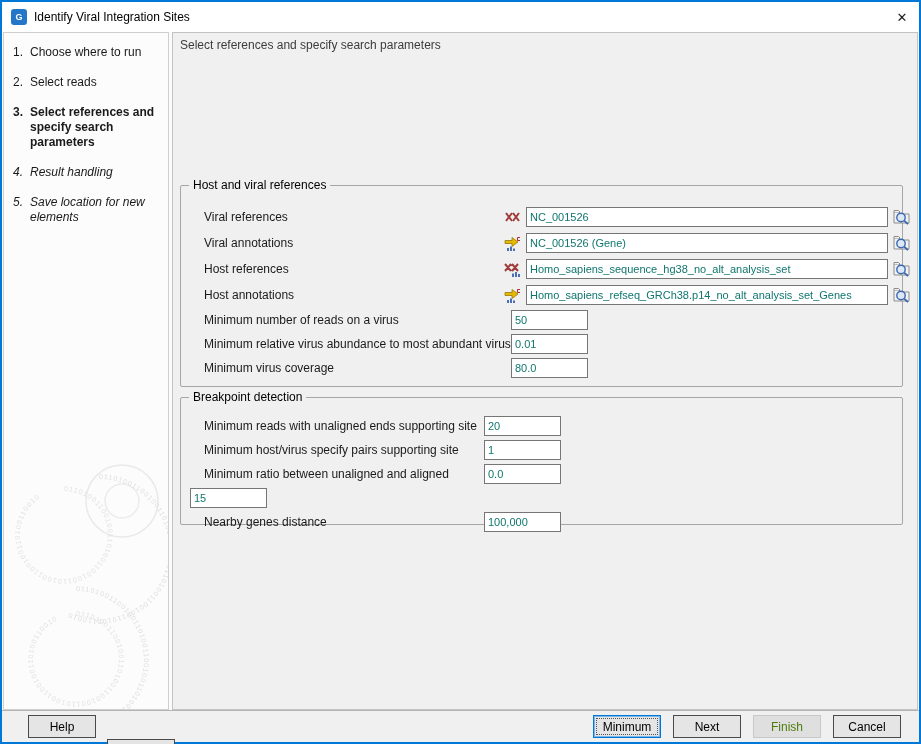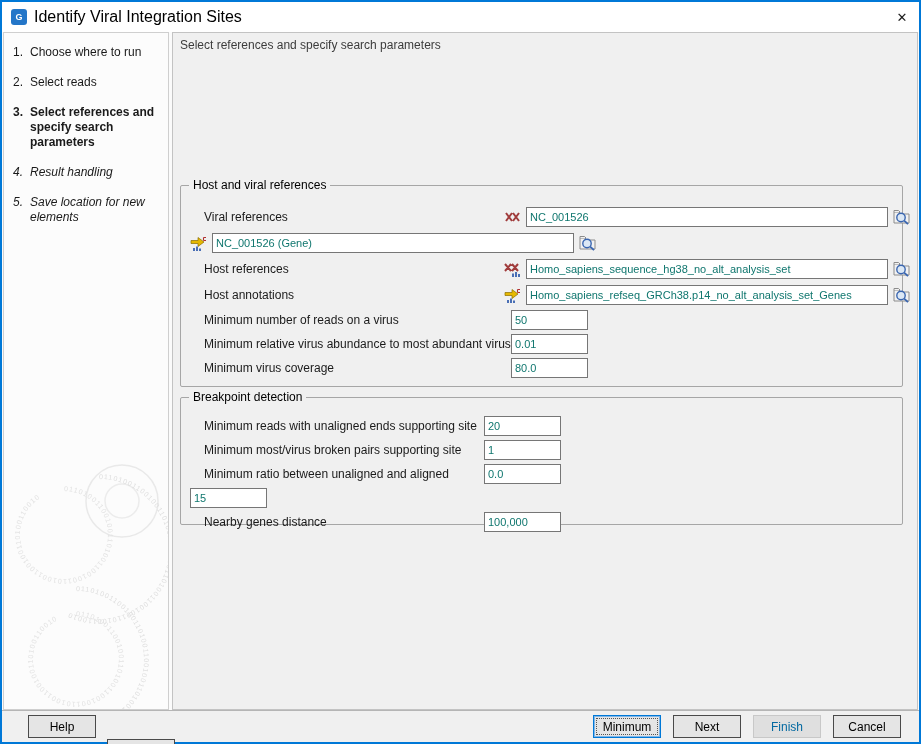--- a/index.html
+++ b/index.html
@@ -19,21 +19,21 @@
     height: 30px; background: #ffffff;
     display: flex; align-items: center;
     padding-left: 9px; flex: none;
   }
   .app-icon {
     width: 16px; height: 16px; background: #2476c8; border-radius: 3px;
     color: #fff; font-size: 9px; font-weight: bold;
     display: flex; align-items: center; justify-content: center;
     margin-right: 7px; flex: none;
   }
-  .title-text { font-size: 16px; color: #000; }
+  .title-text { font-size: 12px; color: #000; }
   .close-btn {
     margin-left: auto; width: 34px; height: 30px;
     display: flex; align-items: center; justify-content: center;
     font-size: 13px; color: #1a1a1a; cursor: pointer;
   }
 
   
   .content { flex: 1; display: flex; background: #fbfbfb; padding: 0 1px; gap: 3px; min-height: 0; }
   .sidebar {
     width: 166px; flex: none; background: #fcfcfc;
@@ -94,21 +94,21 @@
   .btn {
     position: absolute; top: 4px; height: 23px; width: 68px;
     background: #e5e5e5; border: 1px solid #4a4a4a;
     font-family: "Liberation Sans", sans-serif; font-size: 12px; color: #000;
     cursor: pointer;
   }
   .btn-help   { left: 26px; }
   .btn-reset  { left: 105px; margin-top: 24px; }
   .btn-prev   { left: 591px; border: 1px solid #0078d7; box-shadow: inset 0 0 0 1px #7fb6e8; outline: 1px dotted #555; outline-offset: -4px; }
   .btn-next   { left: 671px; }
-  .btn-finish { left: 751px; background: #dfdfdf; border-color: #c8c8c8; color: #0369a1; cursor: default; }
+  .btn-finish { left: 751px; background: #dfdfdf; border-color: #c8c8c8; color: #4d7c0f; cursor: default; }
   .btn-cancel { left: 831px; }
 </style>
 </head>
 <body>
 
 <div class="dialog">
 
   <div class="titlebar">
     <div class="app-icon">G</div>
     <div class="title-text">Identify Viral Integration Sites</div>
@@ -173,20 +173,21 @@
             <svg width="20" height="18" viewBox="0 0 20 18">
                 <path d="M2,4 h5 l2,2 h8 v9 h-15 z" fill="#f2f2f2" stroke="#8c8c8c"></path>
                 <path d="M2,4 v-1.5 h4.5 l1.5,1.5" fill="#f2f2f2" stroke="#8c8c8c"></path>
                 <circle cx="9" cy="9.5" r="4.2" fill="#dce8f5" stroke="#3a66b0" stroke-width="1.4"></circle>
                 <line x1="12.2" y1="12.6" x2="16" y2="16.2" stroke="#3a66b0" stroke-width="1.8"></line>
               </svg>
           </button>
         </div>
 
         <div class="row ref">
+          <span class="lbl w1">Viral annotations</span>
           <span class="type-icon">
             <svg width="17" height="16" viewBox="0 0 17 16">
                 <path d="M1,5.5 L8,5.5 L8,2.5 L14,7 L8,11.5 L8,8.5 L1,8.5 Z" fill="#e6b800" stroke="#8a6d00" stroke-width="0.7"></path>
                 <path d="M13.5,2.5 h2.5 M13.5,2.5 v3 M13.5,5.5 h2.5" stroke="#b03030" stroke-width="1.1" fill="none"></path>
                 <rect x="3" y="13" width="2" height="3" fill="#4a6fb5"></rect>
                 <rect x="6" y="11.5" width="2" height="4.5" fill="#4a6fb5"></rect>
                 <rect x="9" y="13.5" width="2" height="2.5" fill="#4a6fb5"></rect>
               </svg>
           </span>
           <input class="field ref-field" value="NC_001526 (Gene)" style="">
@@ -258,21 +259,21 @@
       </div>
 
       <div class="groupbox gb2">
         <span class="gb-title">Breakpoint detection</span>
 
         <div class="row num">
           <span class="lbl w3">Minimum reads with unaligned ends supporting site</span>
           <input class="field num-field" value="20" style="">
         </div>
         <div class="row num">
-          <span class="lbl w3">Minimum most/virus broken pairs supporting site</span>
+          <span class="lbl w3">Minimum host/virus specify pairs supporting site</span>
           <input class="field num-field" value="1" style="">
         </div>
         <div class="row num">
           <span class="lbl w3">Minimum ratio between unaligned and aligned</span>
           <input class="field num-field" value="0.0" style="">
         </div>
         <div class="row num">
           <input class="field num-field" value="15" style="">
         </div>
         <div class="row num">

